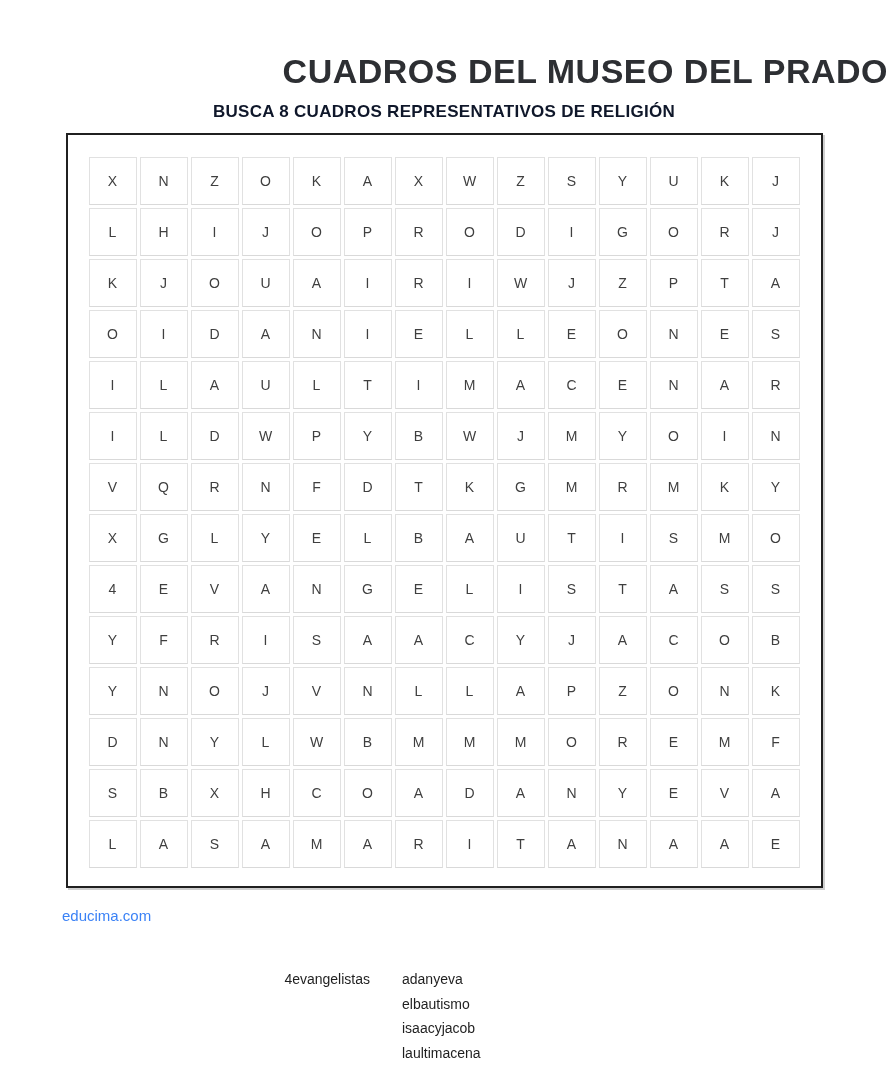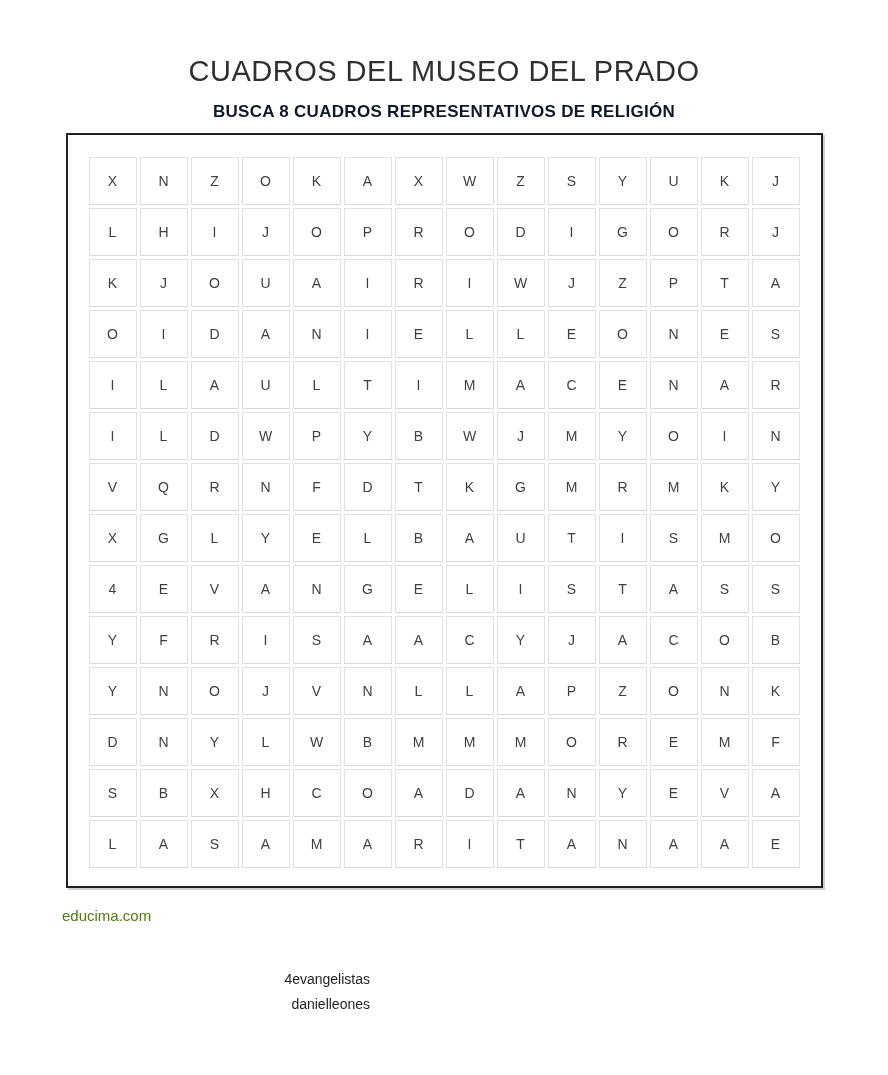--- a/index.html
+++ b/index.html
@@ -2,22 +2,22 @@
 <html><head>
 <meta charset="utf-8">
 <style>
   html,body { margin:0; padding:0; background:#ffffff; }
   body {
     width:888px; height:1075px; overflow:hidden;
     font-family:"Liberation Sans", sans-serif;
     color:#2d2f33;
   }
   .title {
-    margin:55px 0 0; text-align:center;
-    font-size:29px; font-weight:400; letter-spacing:0.5px;
+    margin:55px 0 0; text-align:right;
+    font-size:34px; font-weight:700; letter-spacing:0.5px;
     color:#2d2f33; line-height:33px;
   }
   .subtitle {
     margin:14px 0 0; text-align:center;
     font-size:17px; font-weight:700; letter-spacing:0.3px;
     color:#0f172a; line-height:20px;
   }
   .puzzle-box {
     width:753px; margin:11px auto 0;
     border:2px solid #202020;
@@ -39,21 +39,21 @@
     background:#ffffff;
     border:1px solid #e1e1e1;
     border-bottom-color:#d9d9d9;
     display:flex; align-items:center; justify-content:center;
     font-size:14px; color:#3f3f3f;
   }
   .site-link {
     display:inline-block;
     margin:19px 0 0 62px;
     font-size:15px;
-    color:#4d7c0f;
+    color:#3b82f6;
     text-decoration:none;
     cursor:pointer;
   }
   .word-list {
     display:flex;
     margin:42px 0 0 195px;
     gap:32px;
     font-size:14px;
     color:#1f1f1f;
     line-height:24.5px;
@@ -268,18 +268,23 @@
       <div class="cell">A</div>
       <div class="cell">E</div>
     </div>
 </div>
 
 <a class="site-link">educima.com</a>
 
 <div class="word-list">
   <div class="word-col-right">
       <div>4evangelistas</div>
-      <div>danielleones</div>
+    </div>
+  <div class="word-col-left">
+      <div>adanyeva</div>
+      <div>elbautismo</div>
+      <div>isaacyjacob</div>
+      <div>laultimacena</div>
     </div>
 </div>
 
 
 
 
 </body></html>

